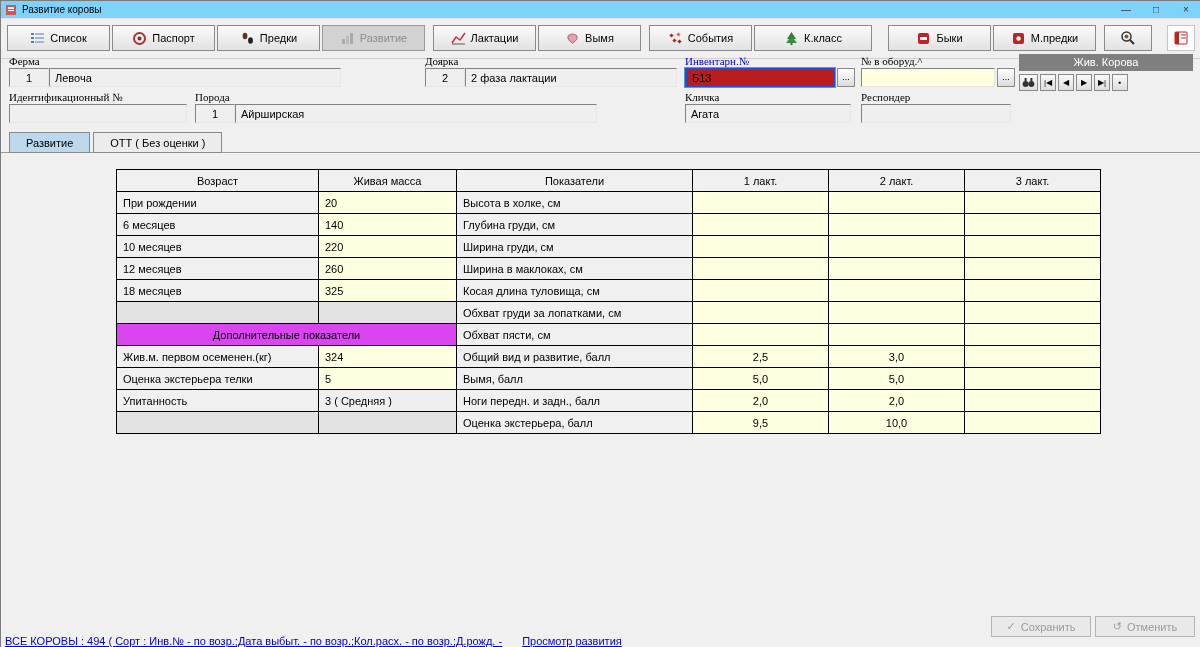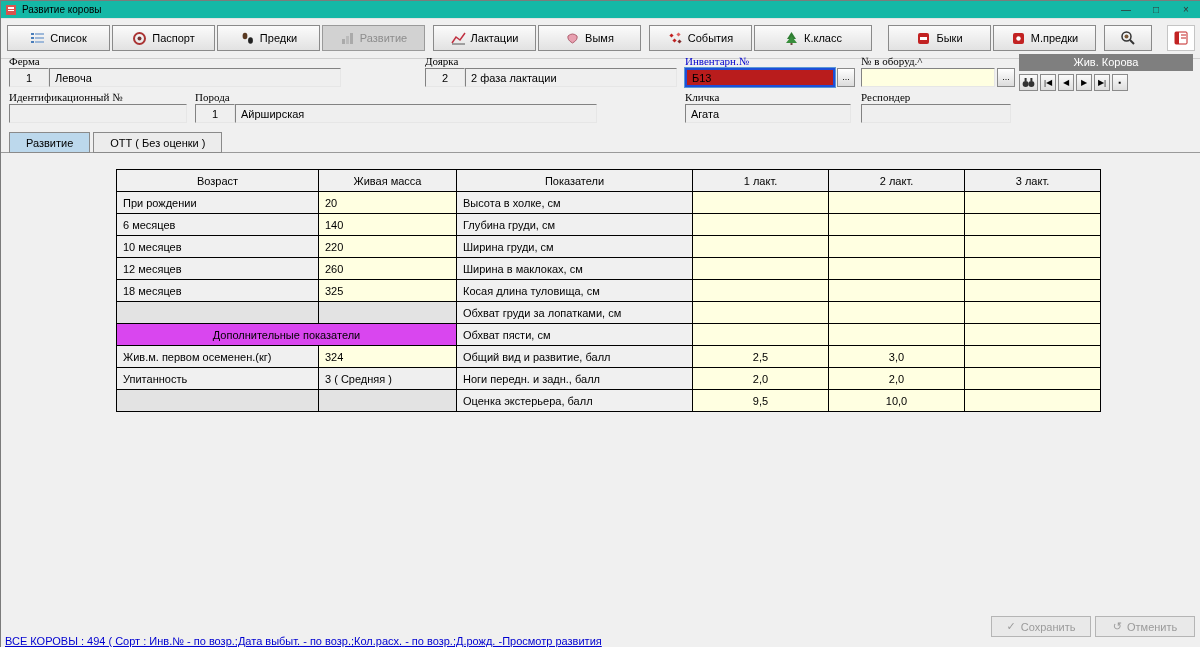--- a/index.html
+++ b/index.html
@@ -1,20 +1,20 @@
 <!DOCTYPE html>
 <html><head>
 <meta charset="utf-8">
 <style>
   html,body{margin:0;padding:0;}
   body{font-family:"Liberation Sans",sans-serif;background:#cfcfcf;}
   .window{position:relative;width:1200px;height:647px;background:#f0f0f0;border:1px solid #7b7b7b;overflow:hidden;font-size:11px;color:#000;}
 
   
-  .titlebar{height:17px;background:#14b8a6;display:flex;align-items:center;padding-left:4px;border-bottom:1px solid #e3e3e3;}
+  .titlebar{height:17px;background:#7dd3fc;display:flex;align-items:center;padding-left:4px;border-bottom:1px solid #e3e3e3;}
   .title-text{font-size:10px;margin-left:5px;}
   .win-controls{margin-left:auto;display:flex;height:100%;}
   .win-btn{width:30px;text-align:center;font-size:10px;line-height:17px;color:#333;cursor:default;}
 
   
   .toolbar{display:flex;align-items:center;padding:3px 6px 4px 6px;height:32px;border-bottom:1px solid #cfcfcf;}
   .tbtn{display:flex;align-items:center;justify-content:center;gap:5px;height:26px;min-width:103px;border:1px solid #8a8a8a;background:linear-gradient(#fbfbfb,#e2e2e2);font-size:11px;margin-right:2px;font-family:inherit;padding:0 6px;}
   .tbtn.gapL{margin-left:6px;}
   .tbtn.gapXL{margin-left:14px;}
   .tbtn.pressed{background:#d2d2d2;color:#8d8d8d;border-color:#9a9a9a;}
@@ -60,21 +60,21 @@
   .fcell{border:1px solid #9a9a9a;border-top:none;height:21px;display:flex;align-items:center;background:#f0f0f0;box-sizing:border-box;margin-right:-1px;}
   .fcell.sel{width:385px;padding:0 8px;}
   .fcell.min{width:146px;justify-content:center;}
   .fcell.max{width:146px;justify-content:center;}
   .delbtn{margin-left:4px;width:166px;height:22px;border:1px solid #8a8a8a;background:linear-gradient(#fafafa,#e0e0e0);display:flex;align-items:center;justify-content:center;gap:6px;font-family:inherit;font-size:11px;}
   .delbtn .glyph{font-size:12px;}
 
   
   .actions{position:absolute;right:6px;bottom:11px;display:flex;gap:4px;}
   .abtn{width:100px;height:21px;border:1px solid #b5b5b5;background:#e9e9e9;color:#9b9b9b;display:flex;align-items:center;justify-content:center;gap:5px;font-size:11px;font-family:inherit;}
-  .statusbar{position:absolute;left:4px;bottom:1px;color:#0000d0;font-size:11px;display:flex;white-space:nowrap;}
+  .statusbar{position:absolute;left:4px;bottom:1px;color:#0000d0;font-size:11px;display:flex;gap:20px;white-space:nowrap;}
   .statusbar span{text-decoration:underline;}
 
   .ic{flex:0 0 auto;display:block;}
   button{cursor:default;}
 </style>
 </head>
 <body>
 
 <div class="window">
 
@@ -334,20 +334,28 @@
         </tr>
         <tr>
           <td class="c-age">Жив.м. первом осеменен.(кг)</td>
           <td class="c-mass">324</td>
           <td class="c-ind">Общий вид и развитие, балл</td>
           <td class="c-l">2,5</td>
           <td class="c-l">3,0</td>
           <td class="c-l"></td>
         </tr>
         <tr>
+          <td class="c-age">Оценка экстерьера телки</td>
+          <td class="c-mass">5</td>
+          <td class="c-ind">Вымя, балл</td>
+          <td class="c-l">5,0</td>
+          <td class="c-l">5,0</td>
+          <td class="c-l"></td>
+        </tr>
+        <tr>
           <td class="c-age">Упитанность</td>
           <td class="c-mass plain">3 ( Средняя )</td>
           <td class="c-ind">Ноги передн. и задн., балл</td>
           <td class="c-l">2,0</td>
           <td class="c-l">2,0</td>
           <td class="c-l"></td>
         </tr>
         <tr>
           <td class="c-age gray"></td>
           <td class="c-mass gray"></td>

